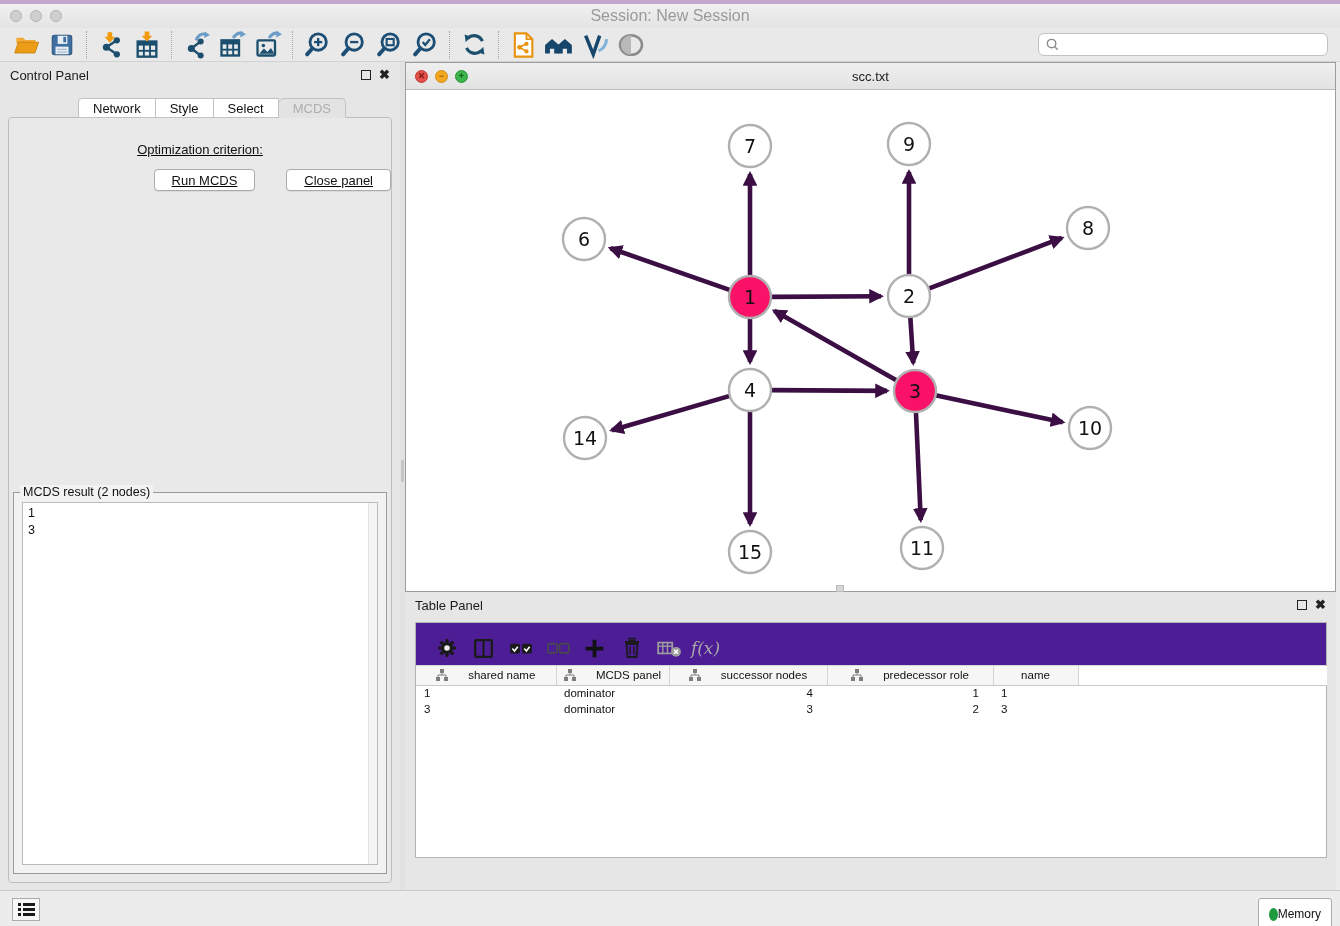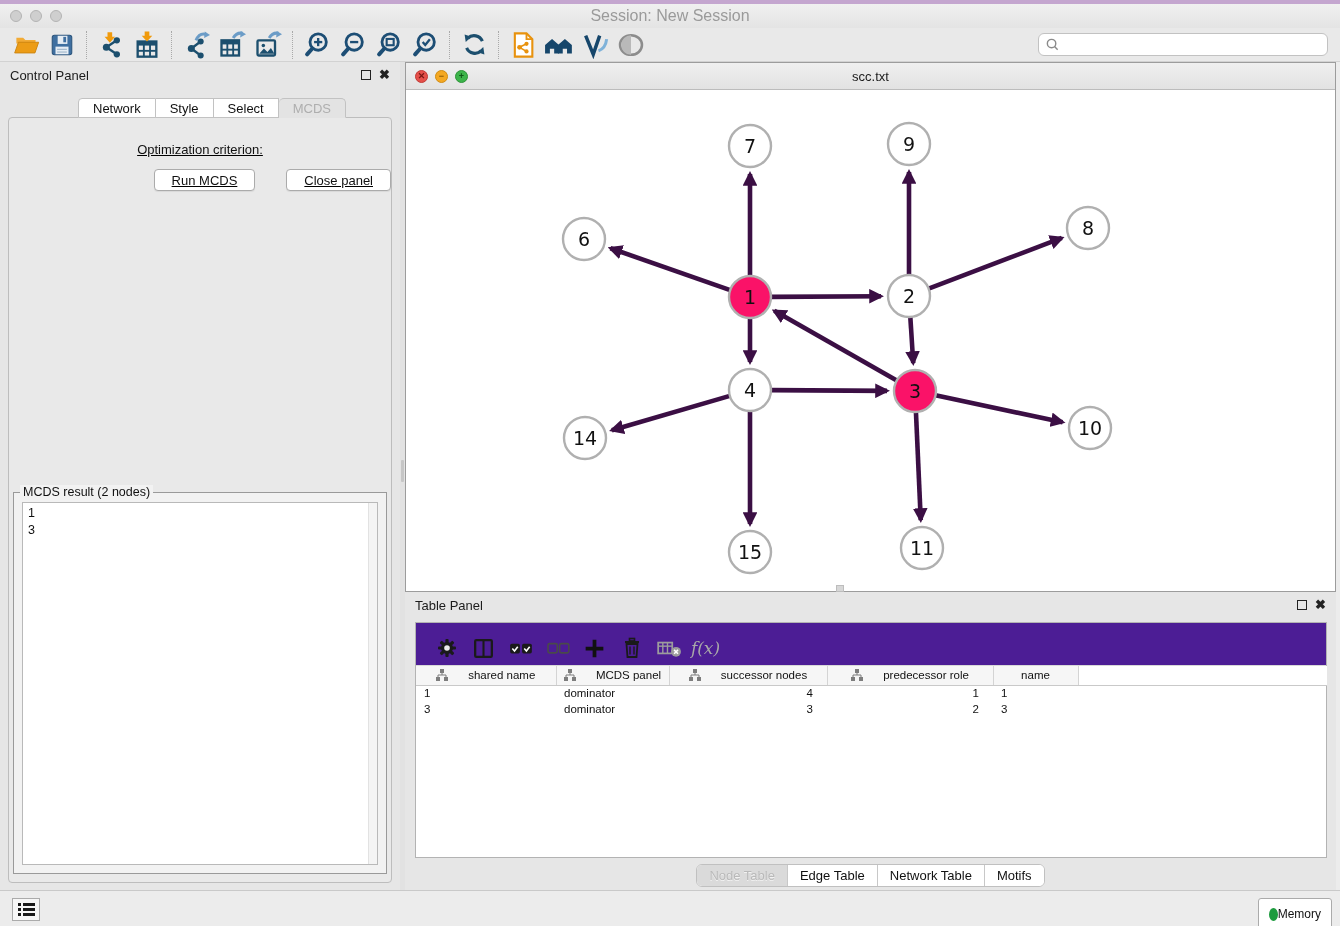--- a/index.html
+++ b/index.html
@@ -484,28 +484,20 @@
             <td class="al">3</td>
             <td class="al">dominator</td>
             <td class="ar">3</td>
             <td class="ar">2</td>
             <td class="al">3</td>
             <td></td>
           </tr>
         </tbody>
       </table>
     </div>
-    <div class="tp-tabs">
-      <div class="seg">
-        <div class="seg-item selected">Node Table</div>
-        <div class="seg-item">Edge Table</div>
-        <div class="seg-item">Network Table</div>
-        <div class="seg-item">Motifs</div>
-      </div>
-    </div>
   </div>
 
   <div class="statusbar">
     <div class="list-btn">
       <svg width="17" height="15" viewBox="0 0 17 15">
         <rect x="0" y="1" width="3" height="3" fill="#1a1a1a"></rect>
           <rect x="5" y="1" width="12" height="3" fill="#1a1a1a"></rect>
         <rect x="0" y="6" width="3" height="3" fill="#1a1a1a"></rect>
           <rect x="5" y="6" width="12" height="3" fill="#1a1a1a"></rect>
         <rect x="0" y="11" width="3" height="3" fill="#1a1a1a"></rect>

